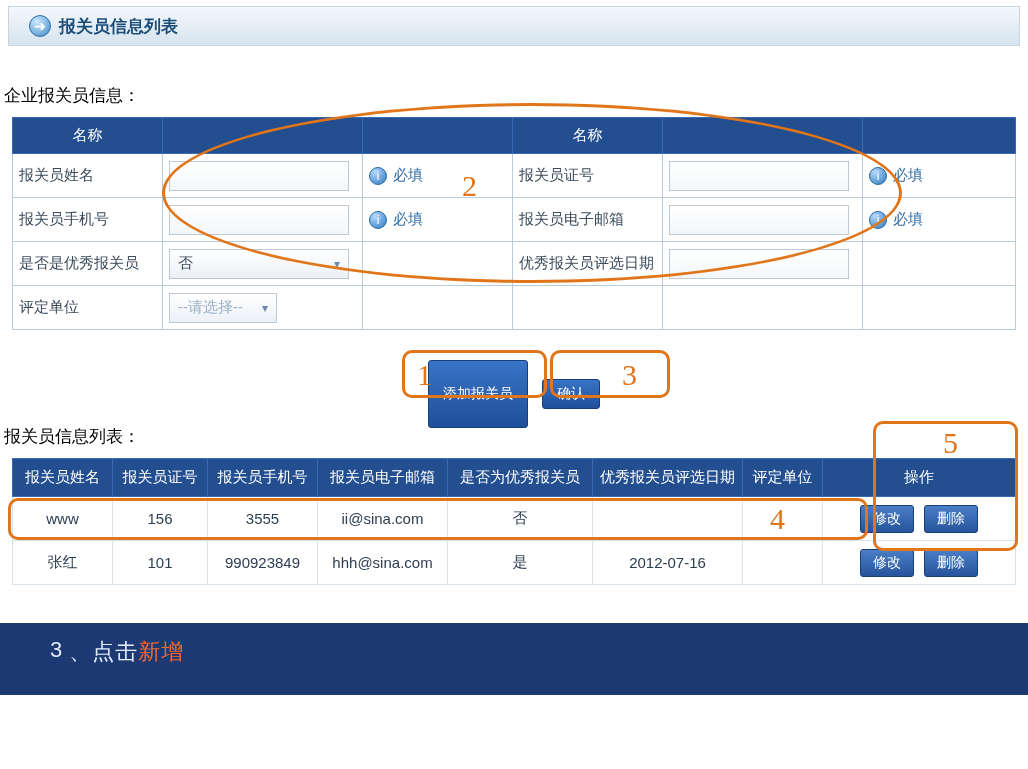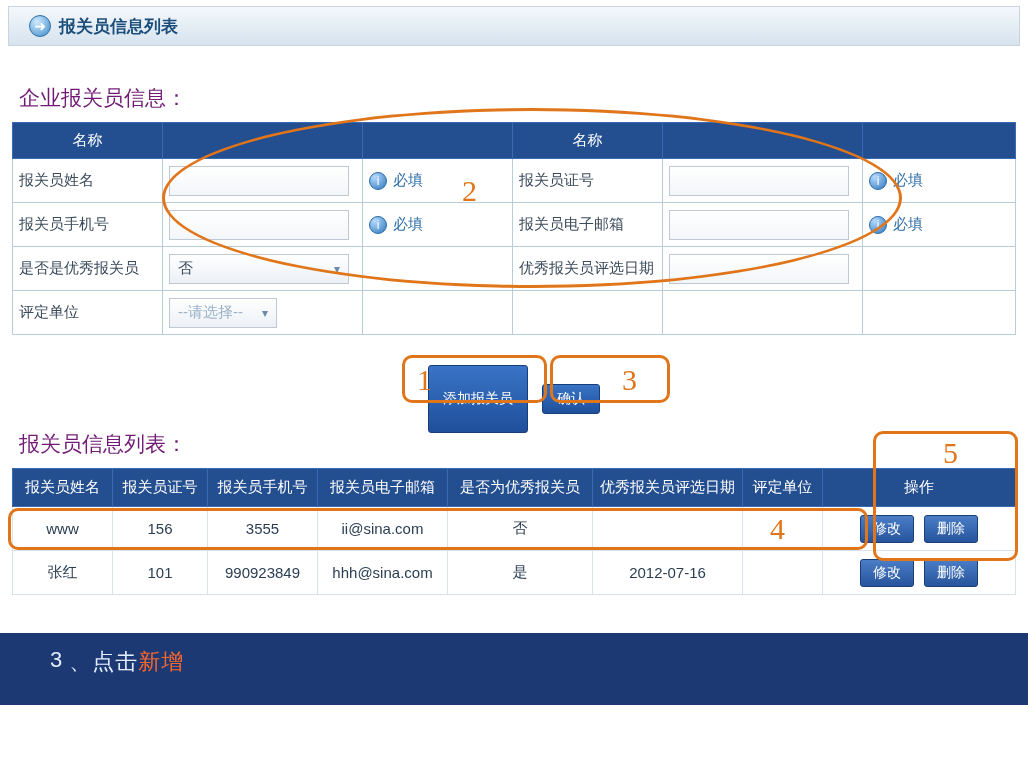--- a/index.html
+++ b/index.html
@@ -23,21 +23,21 @@
   .titlebar .icon {
     width: 22px; height: 22px; border-radius: 50%;
     background: radial-gradient(circle at 35% 30%, #cfeaff, #3f8bc9);
     border: 1px solid #2b6ea8;
     display: flex; align-items: center; justify-content: center;
     color: #fff; font-size: 14px; margin-right: 8px;
   }
   .titlebar .title { color: #1a4d7a; font-weight: bold; font-size: 17px; }
 
   
-  .sect { margin: 38px 12px 10px 19px; color: #701a75; font-size: 21px; font-weight: 500; }
+  .sect { margin: 38px 12px 10px 4px; color: #000000; font-size: 17px; font-weight: 500; }
 
   
   .form-wrap { position: relative; margin: 0 12px; }
   table.form { width: 100%; border-collapse: collapse; border: 1px solid #84cc16; }
   table.form th {
     background: #234e90; color: #fff; font-weight: normal; font-size: 15px;
     height: 36px; border: 1px solid #3a6ab3;
   }
   table.form td {
     border: 1px solid #b9ccd9; height: 44px; padding: 4px 6px;

